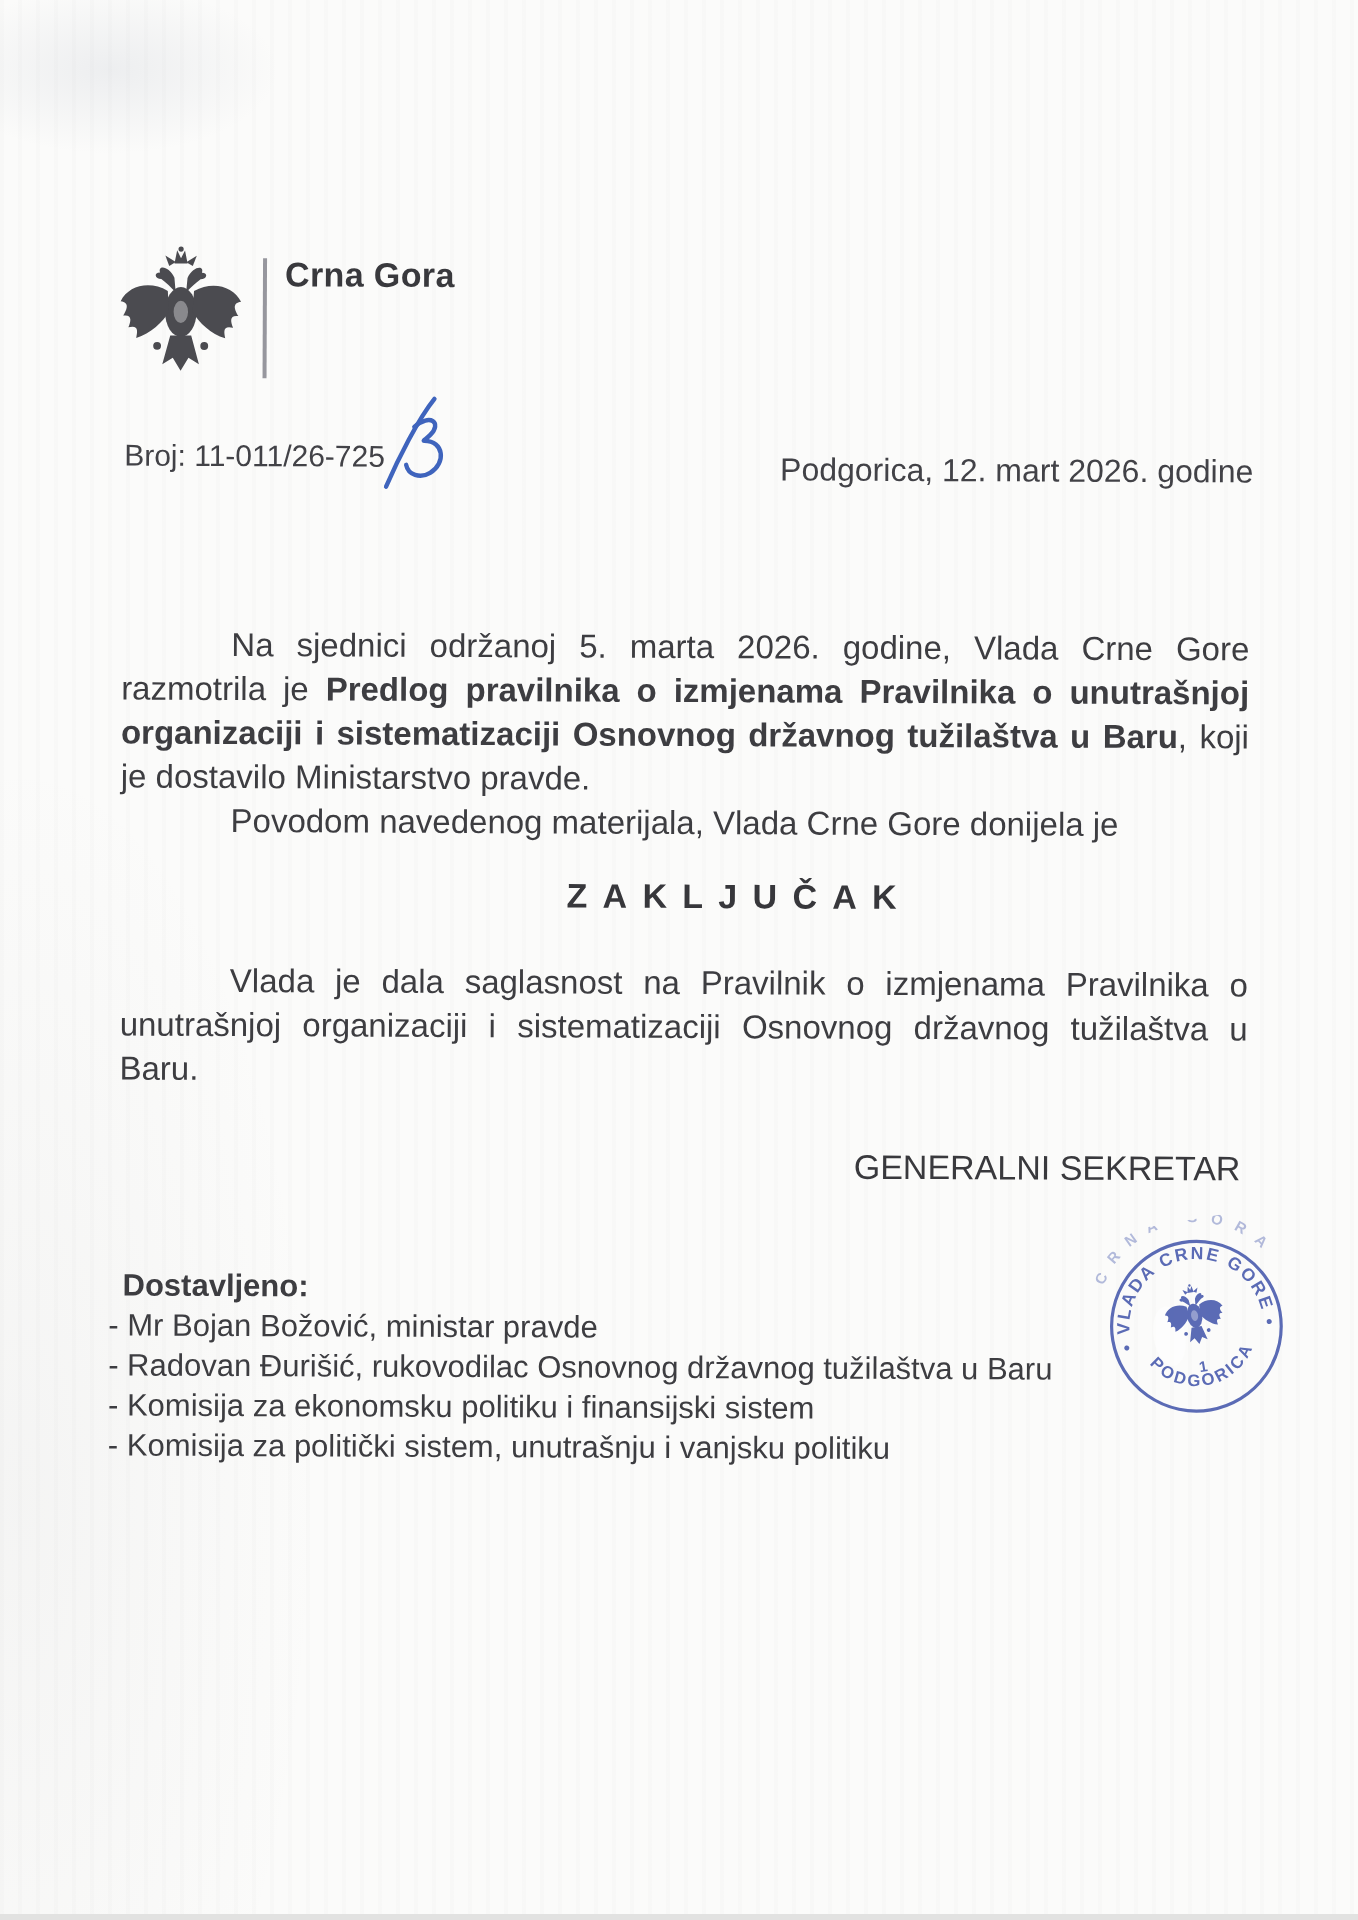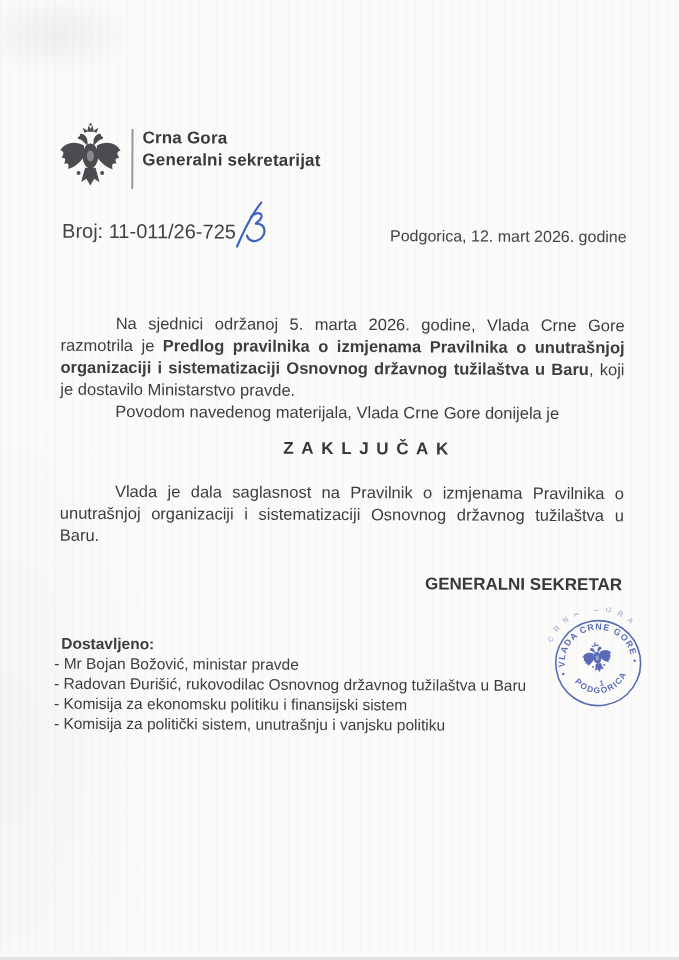--- a/index.html
+++ b/index.html
@@ -38,21 +38,21 @@
     margin:7px 9px 0 8px;
   }
   .org-lines {
     font-weight:bold; font-size:17px; line-height:22px;
     padding-top:5px; color:#39393d; letter-spacing:0.2px;
   }
 
   
   .ref-line {
     position:absolute; left:61px; top:221px;
-    font-size:20px; color:#424247; white-space:nowrap;
+    font-size:15px; color:#424247; white-space:nowrap;
   }
   .handwritten-mark {
     display:inline-block; vertical-align:middle;
     margin:-26px 0 -14px -3px;
   }
   .date-line {
     position:absolute; left:389px; top:227px;
     font-size:16px; color:#424247; white-space:nowrap;
   }
 
@@ -67,21 +67,21 @@
     text-align:center; text-indent:0;
     font-weight:bold; font-size:17px;
     letter-spacing:0.45em; margin:15px 0 21px 0 !important;
     color:#37373b;
   }
   .para-3 { margin-top:0 !important; }
 
   
   .signature-block {
     position:absolute; left:418px; top:573px; width:212px;
-    text-align:center; font-weight:bold;
+    text-align:center; font-weight:normal;
     font-size:17px; line-height:21px; color:#39393d;
   }
 
   
   .stamp {
     position:absolute; left:546px; top:609px;
     width:106px; height:106px;
     transform:rotate(-10deg);
     color:#4a5cae; opacity:0.9;
   }
@@ -125,21 +125,20 @@
 
   <div class="crest-row">
     <div class="crest">
       <svg viewBox="0 0 100 110">
           <use href="#eagle" xlink:href="#eagle"></use>
         </svg>
     </div>
     <div class="header-divider"></div>
     <div class="org-lines">
       <div>Crna Gora</div>
-      <div>Generalni sekretarijat</div>
     </div>
   </div>
 
   <div class="ref-line">
     <span>Broj: 11-011/26-725</span><span class="handwritten-mark" title="/3"><svg width="34" height="50" viewBox="0 0 34 50" fill="none" stroke="#3f64bd" stroke-width="2.2" stroke-linecap="round">
           <path d="M4 47 C10 33 20 13 28 3"></path>
           <path d="M18 17 C26 10 32 15 26 21 C24 23 22 24 23 24 C33 24 34 35 26 40 C21 43 15 41 14 36"></path>
         </svg></span>
   </div>
   <div class="date-line">Podgorica, 12. mart 2026. godine</div>

